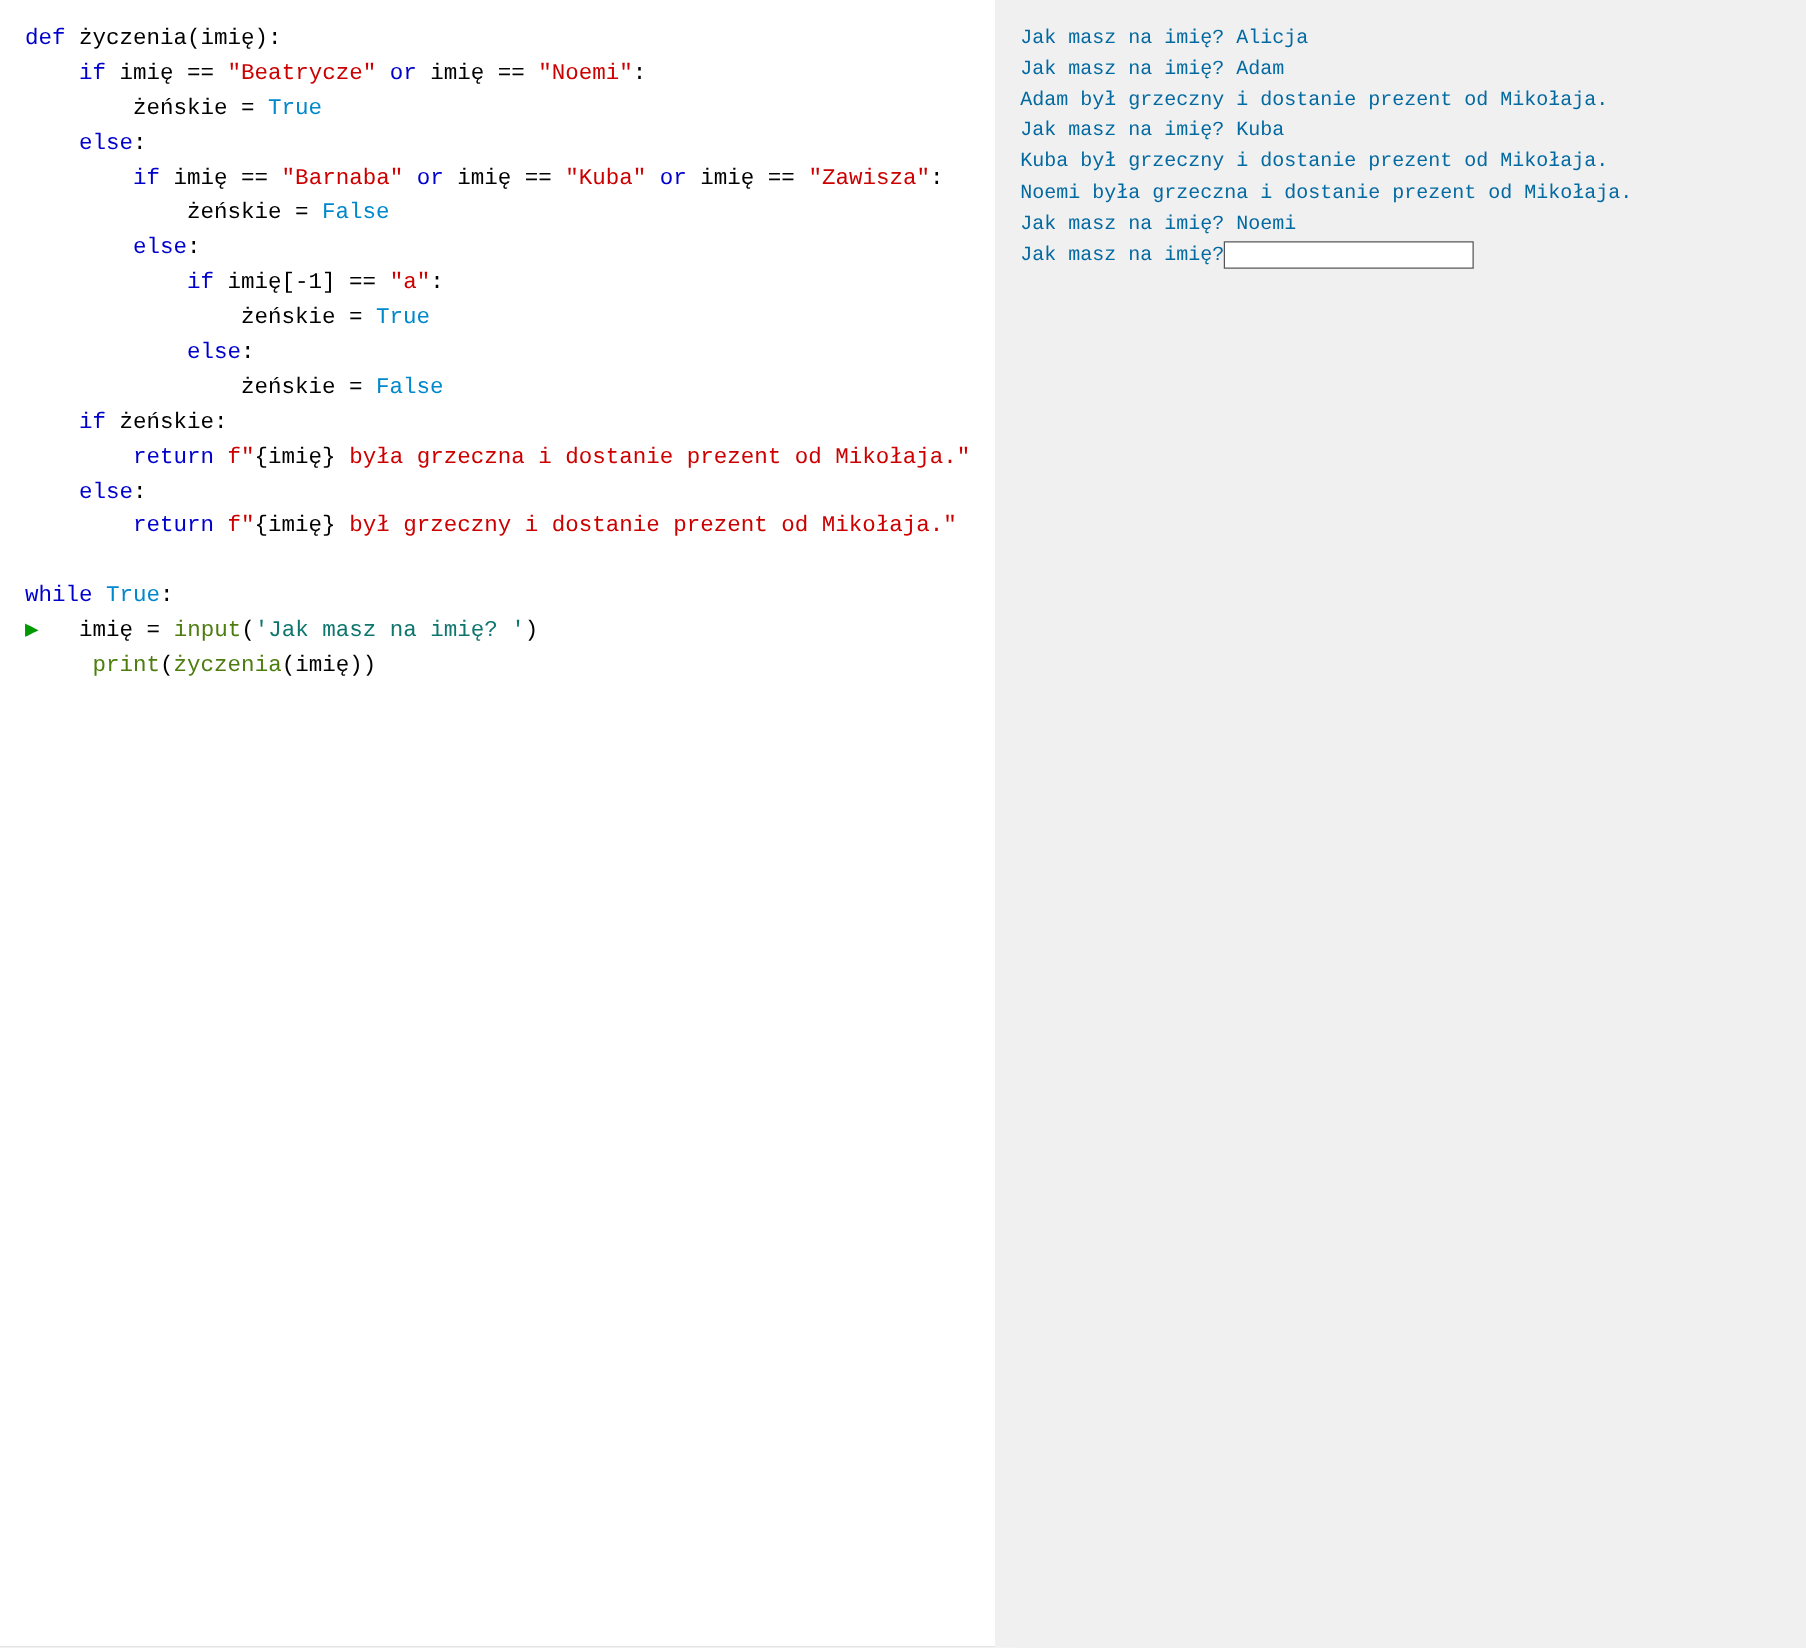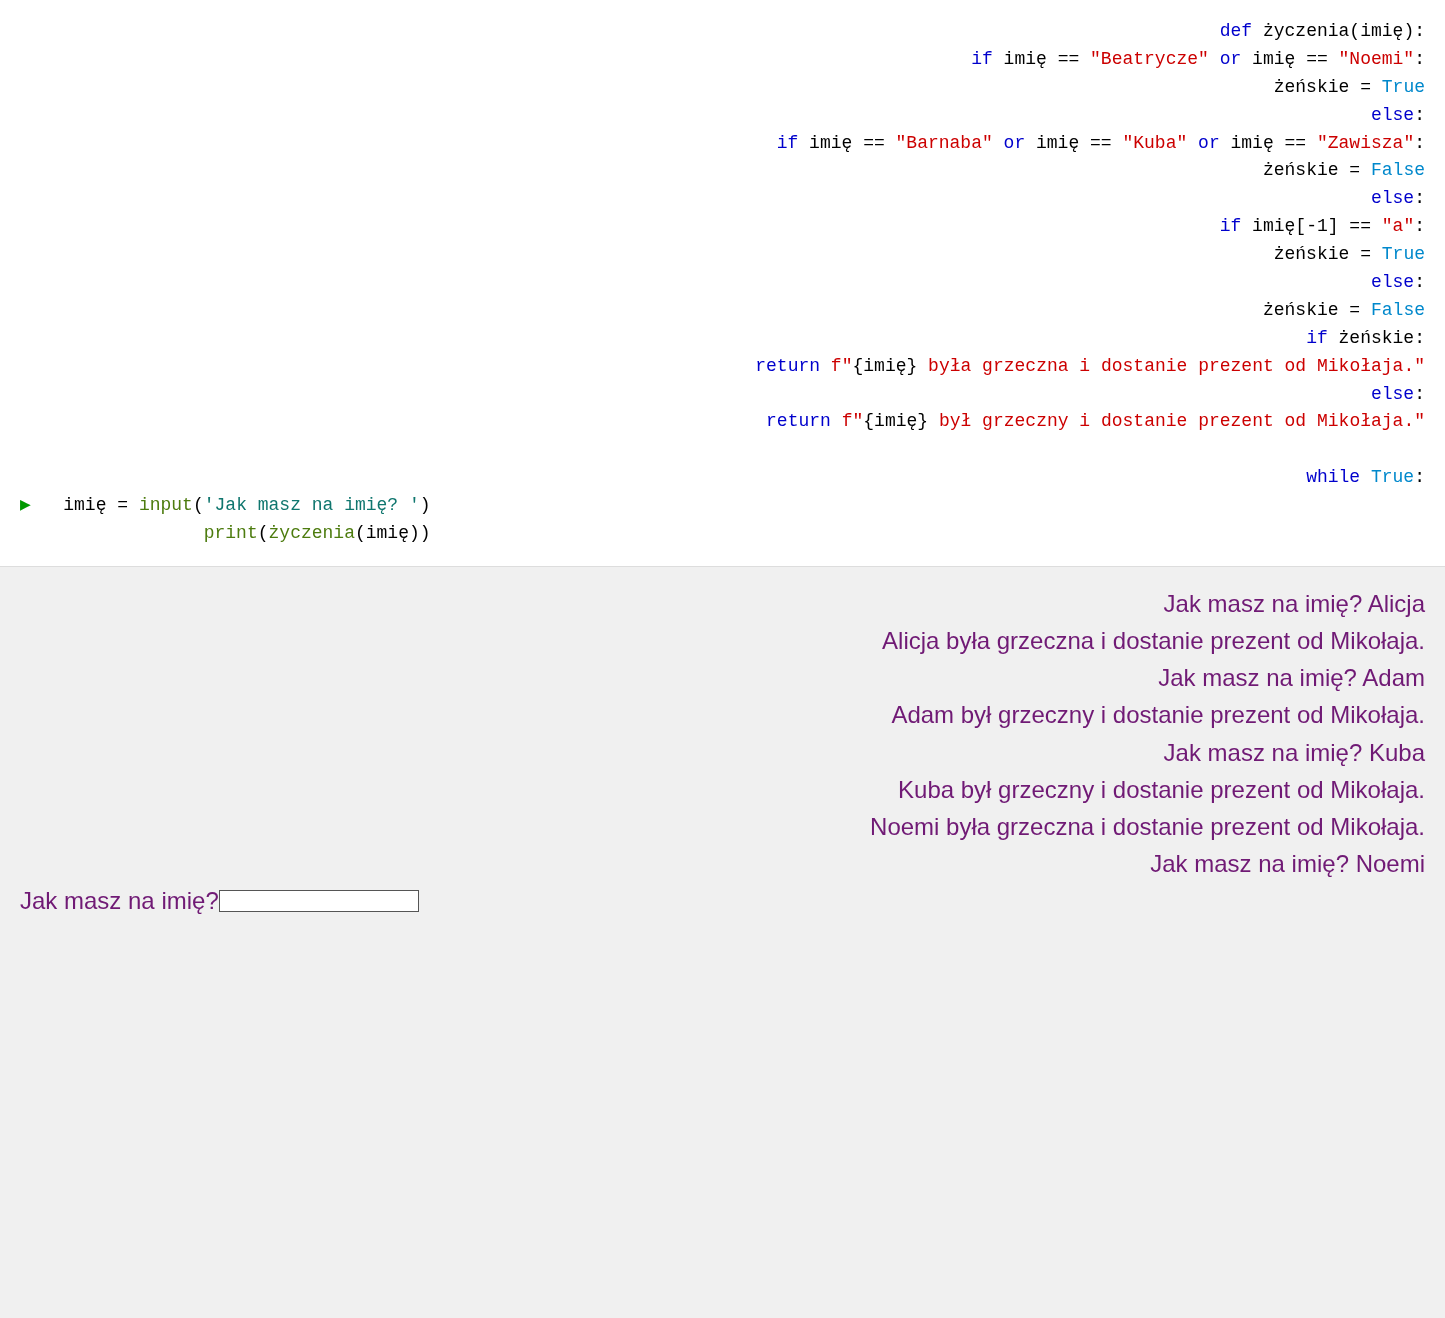--- a/index.html
+++ b/index.html
@@ -13,22 +13,20 @@
       font-family: 'Courier New', Courier, monospace;
       font-size: 18px;
       line-height: 1.55;
     }
 
     .container {
       width: 1445px;
       min-height: 1318px;
       background: #f0f0f0;
       display: flex;
-      flex-direction: column;
-      text-align: right;
     }
 
     .code-section {
       background: #ffffff;
       padding: 18px 20px;
       border-bottom: 1px solid #ddd;
     }
 
     .output-section {
       background: #f0f0f0;
@@ -68,24 +66,24 @@
     .input-box {
       display: inline-block;
       border: 1px solid #555;
       width: 200px;
       height: 22px;
       vertical-align: middle;
       background: #fff;
     }
 
     .output-line {
-      font-family: Liberation Sans, sans-serif;
-      font-size: 24px;
+      font-family: Liberation Mono, monospace;
+      font-size: 16px;
       line-height: 1.55;
-      color: #701a75;
+      color: #0369a1;
     }
 
     .prompt-line {
       display: flex;
       align-items: center;
     }
   </style>
 </head>
 <body>
 
@@ -111,21 +109,20 @@
 <span class="kw-blue">while</span> <span class="bool-true">True</span>:</pre>
     <div style="display:flex; align-items:baseline;">
       <span class="arrow-marker">▶</span>
       <pre>   <span class="var">imię</span> <span class="op">=</span> <span class="input-fn">input</span>(<span class="input-str">'Jak masz na imię? '</span>)
     <span class="func-call">print</span>(<span class="func-call">życzenia</span>(<span class="var">imię</span>))</pre>
     </div>
   </div>
 
   <div class="output-section">
     <div class="output-line">Jak masz na imię? Alicja</div>
-    <div class="output-line">Alicja była grzeczna i dostanie prezent od Mikołaja.</div>
     <div class="output-line">Jak masz na imię? Adam</div>
     <div class="output-line">Adam był grzeczny i dostanie prezent od Mikołaja.</div>
     <div class="output-line">Jak masz na imię? Kuba</div>
     <div class="output-line">Kuba był grzeczny i dostanie prezent od Mikołaja.</div>
     <div class="output-line">Noemi była grzeczna i dostanie prezent od Mikołaja.</div>
     <div class="output-line">Jak masz na imię? Noemi</div>
     <div class="prompt-line">
       <span class="output-line">Jak masz na imię? </span>
       <span class="input-box">&nbsp;</span>
     </div>

